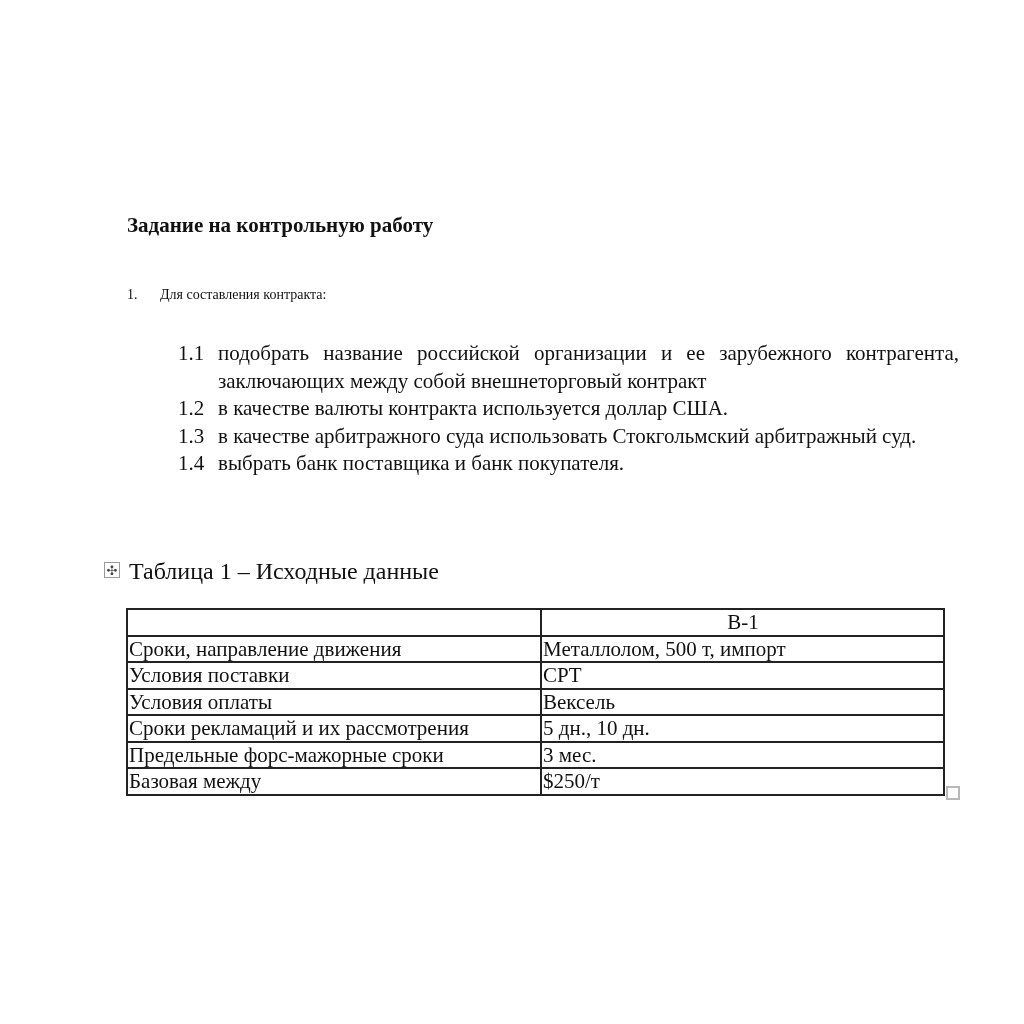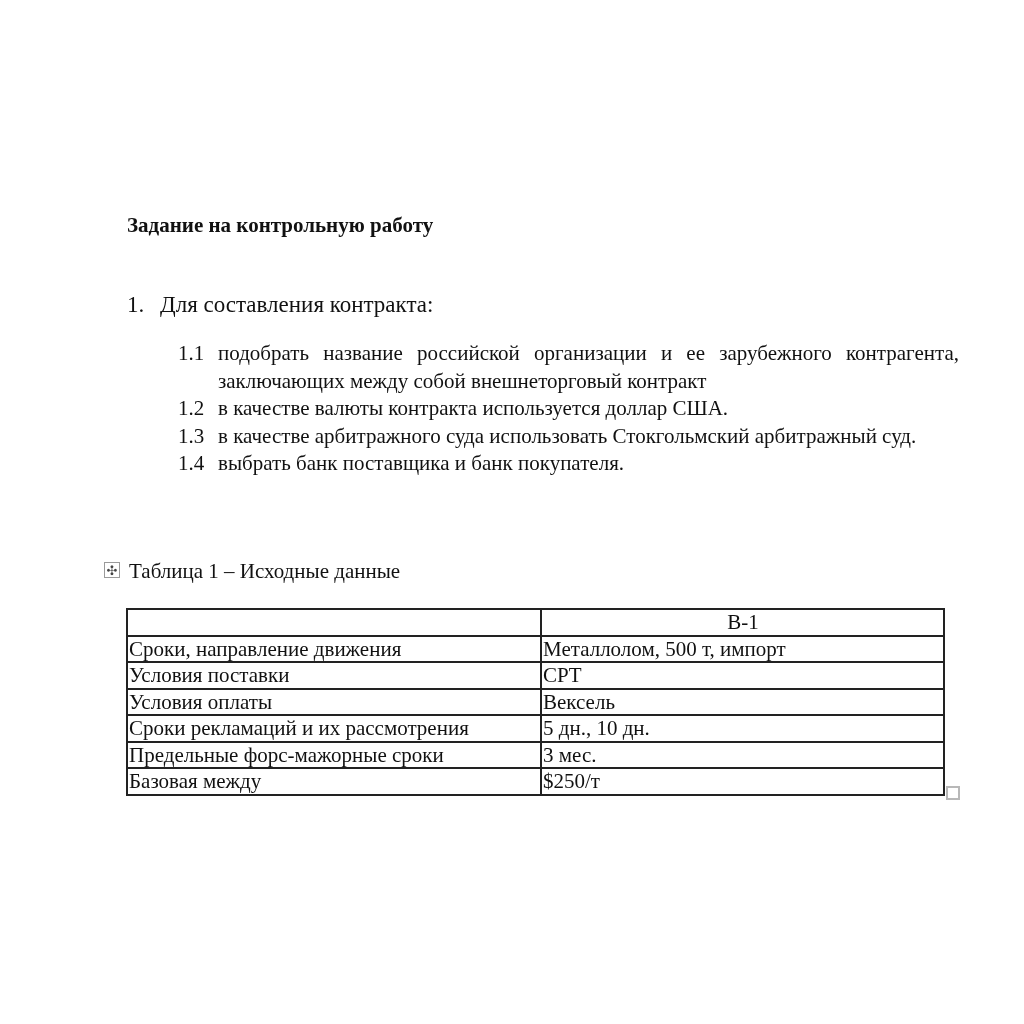--- a/index.html
+++ b/index.html
@@ -1,26 +1,26 @@
 <!DOCTYPE html>
 <html><head>
   <meta charset="utf-8">
   <style>
     html, body { margin: 0; padding: 0; background: #ffffff; }
     body { width: 1024px; height: 1024px; position: relative; overflow: hidden;
            font-family: "Liberation Serif", "DejaVu Serif", serif; color: #111; }
     .page { position: absolute; left: 0; top: 0; width: 1024px; height: 1024px; padding-left: 44px; }
     .title { position: absolute; left: 127px; top: 212px; font-size: 21px; font-weight: bold; line-height: 26px; white-space: nowrap; }
-    .item1 { position: absolute; left: 127px; top: 282px; font-size: 23px; line-height: 26px; white-space: nowrap; margin-top: 10px; }
+    .item1 { position: absolute; left: 127px; top: 282px; font-size: 14px; line-height: 26px; white-space: nowrap; }
     .item1 .num { display: inline-block; width: 33px; }
     .subitems { position: absolute; left: 178px; top: 309px; width: 781px; font-size: 21px; line-height: 27.6px; margin-top: 31px; }
     .sub { display: flex; }
     .sub .snum { width: 40px; flex: 0 0 40px; }
     .sub .stext { flex: 1; text-align: justify; }
-    .caption { position: absolute; left: 129px; top: 558px; font-size: 21px; line-height: 26px; white-space: nowrap; }
+    .caption { position: absolute; left: 129px; top: 558px; font-size: 24px; line-height: 26px; white-space: nowrap; }
     .move-handle { position: absolute; left: 104px; top: 562px; width: 16px; height: 16px; border: 1px solid #9a9a9a; box-sizing: border-box;
                    display: flex; align-items: center; justify-content: center; font-size: 13px; line-height: 1; color: #444; background: #fff; }
     table.data { position: absolute; left: 126px; top: 608px; border-collapse: collapse; font-size: 21px; }
     table.data td { border: 2px solid #222; padding: 0 0 0 1px; height: 24.5px; line-height: 24px; white-space: nowrap; vertical-align: middle; }
     table.data td.c1 { width: 411px; }
     table.data td.c2 { width: 400px; }
     table.data td.hdr { text-align: center; }
     .resize-handle { position: absolute; left: 946px; top: 786px; width: 14px; height: 14px; border: 2px solid #b8b8b8; box-sizing: border-box; background: #fff; }
   </style>
 </head>

